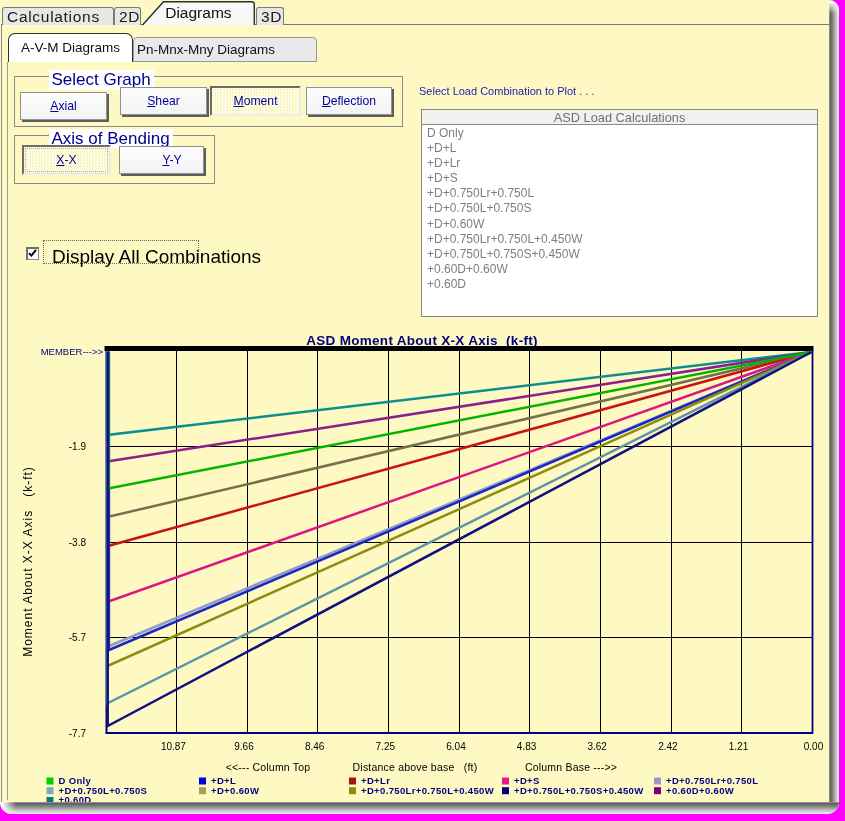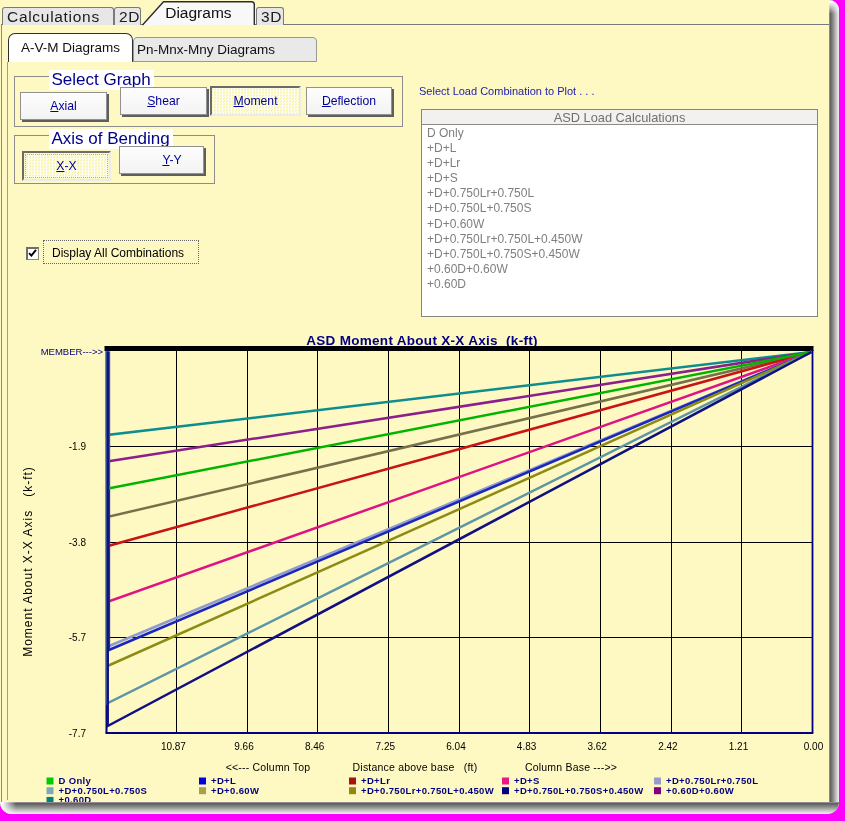--- a/index.html
+++ b/index.html
@@ -35,21 +35,21 @@
   height:28px; line-height:26px; }
 .pressed { border-top:2px solid #6b6b6b; border-left:2px solid #6b6b6b;
   border-right:2px solid #ebebeb; border-bottom:2px solid #ebebeb;
   height:30px; line-height:26px;
   background-color:#fbf9cd;
   background-image:conic-gradient(#fffef2 90deg,#f8f4b4 90deg 180deg,#fffef2 180deg 270deg,#f8f4b4 270deg);
   background-size:3px 3px; }
 #xx { outline:1px dotted #b0b0a0; outline-offset:-4px; }
 
 #ckfocus { position:absolute; left:43px; top:240px; width:156px; height:24px; border:1px dotted #666; }
-#cklabel { position:absolute; left:52px; top:246px; font-size:12px; color:#000; }
+#cklabel { position:absolute; left:52px; top:246px; font-size:19px; color:#000; }
 #ckbox { position:absolute; left:26px; top:247px; width:13px; height:13px; background:#fdfdfd; border:1px solid #8a8a8a; border-top:2px solid #6e6e6e; border-left:2px solid #6e6e6e; }
 
 #heading { position:absolute; left:419px; top:85px; font-size:11px; color:#2222ac; }
 #list { position:absolute; left:421px; top:109px; width:397px; height:208px; border:1px solid #848484; background:#fff; }
 #listhead { height:15px; background:#f2f1ef; border-bottom:1px solid #8a8a8a; font-size:12.8px;
   color:#6f6f6f; text-align:center; line-height:15px; }
 #listitems { font-size:12px; color:#7f7f7f; padding-left:5px; line-height:15.1px; padding-top:1px; }
 #chart { position:absolute; left:0; top:325px; }
 </style>
 </head>
@@ -71,21 +71,21 @@
 
   <div class="gbox" style="left:14px; top:76px; width:389px; height:51px;"></div>
   <div class="gcap" style="left:20.5px; top:70px;">Select Graph</div>
   <div class="btn raised" style="left:20px; top:92px; width:87px;"><u>A</u>xial</div>
   <div class="btn raised" style="left:120px; top:87px; width:87px;"><u>S</u>hear</div>
   <div class="btn pressed" style="left:210px; top:86px; width:91px;"><u>M</u>oment</div>
   <div class="btn raised" style="left:306px; top:87px; width:86px;"><u>D</u>eflection</div>
 
   <div class="gbox" style="left:14px; top:135px; width:201px; height:49px;"></div>
   <div class="gcap" style="left:20.5px; top:129px;">Axis of Bending</div>
-  <div class="btn pressed" id="xx" style="left:22px; top:145px; width:89px;margin-top:6px;"><u>X</u>-X</div>
+  <div class="btn pressed" id="xx" style="left:22px; top:145px; width:89px;"><u>X</u>-X</div>
   <div class="btn raised" style="left:119px; top:146px; width:85px;padding-left:21px;"><u>Y</u>-Y</div>
 
   <div id="ckfocus"></div>
   <div id="cklabel">Display All Combinations</div>
   <div id="ckbox">
       <svg width="9" height="9" viewBox="0 0 9 9" style="display:block">
         <path d="M1,4.2 L3.4,6.6 L8,0.8" fill="none" stroke="#000" stroke-width="1.9"></path>
       </svg>
     </div>
 

